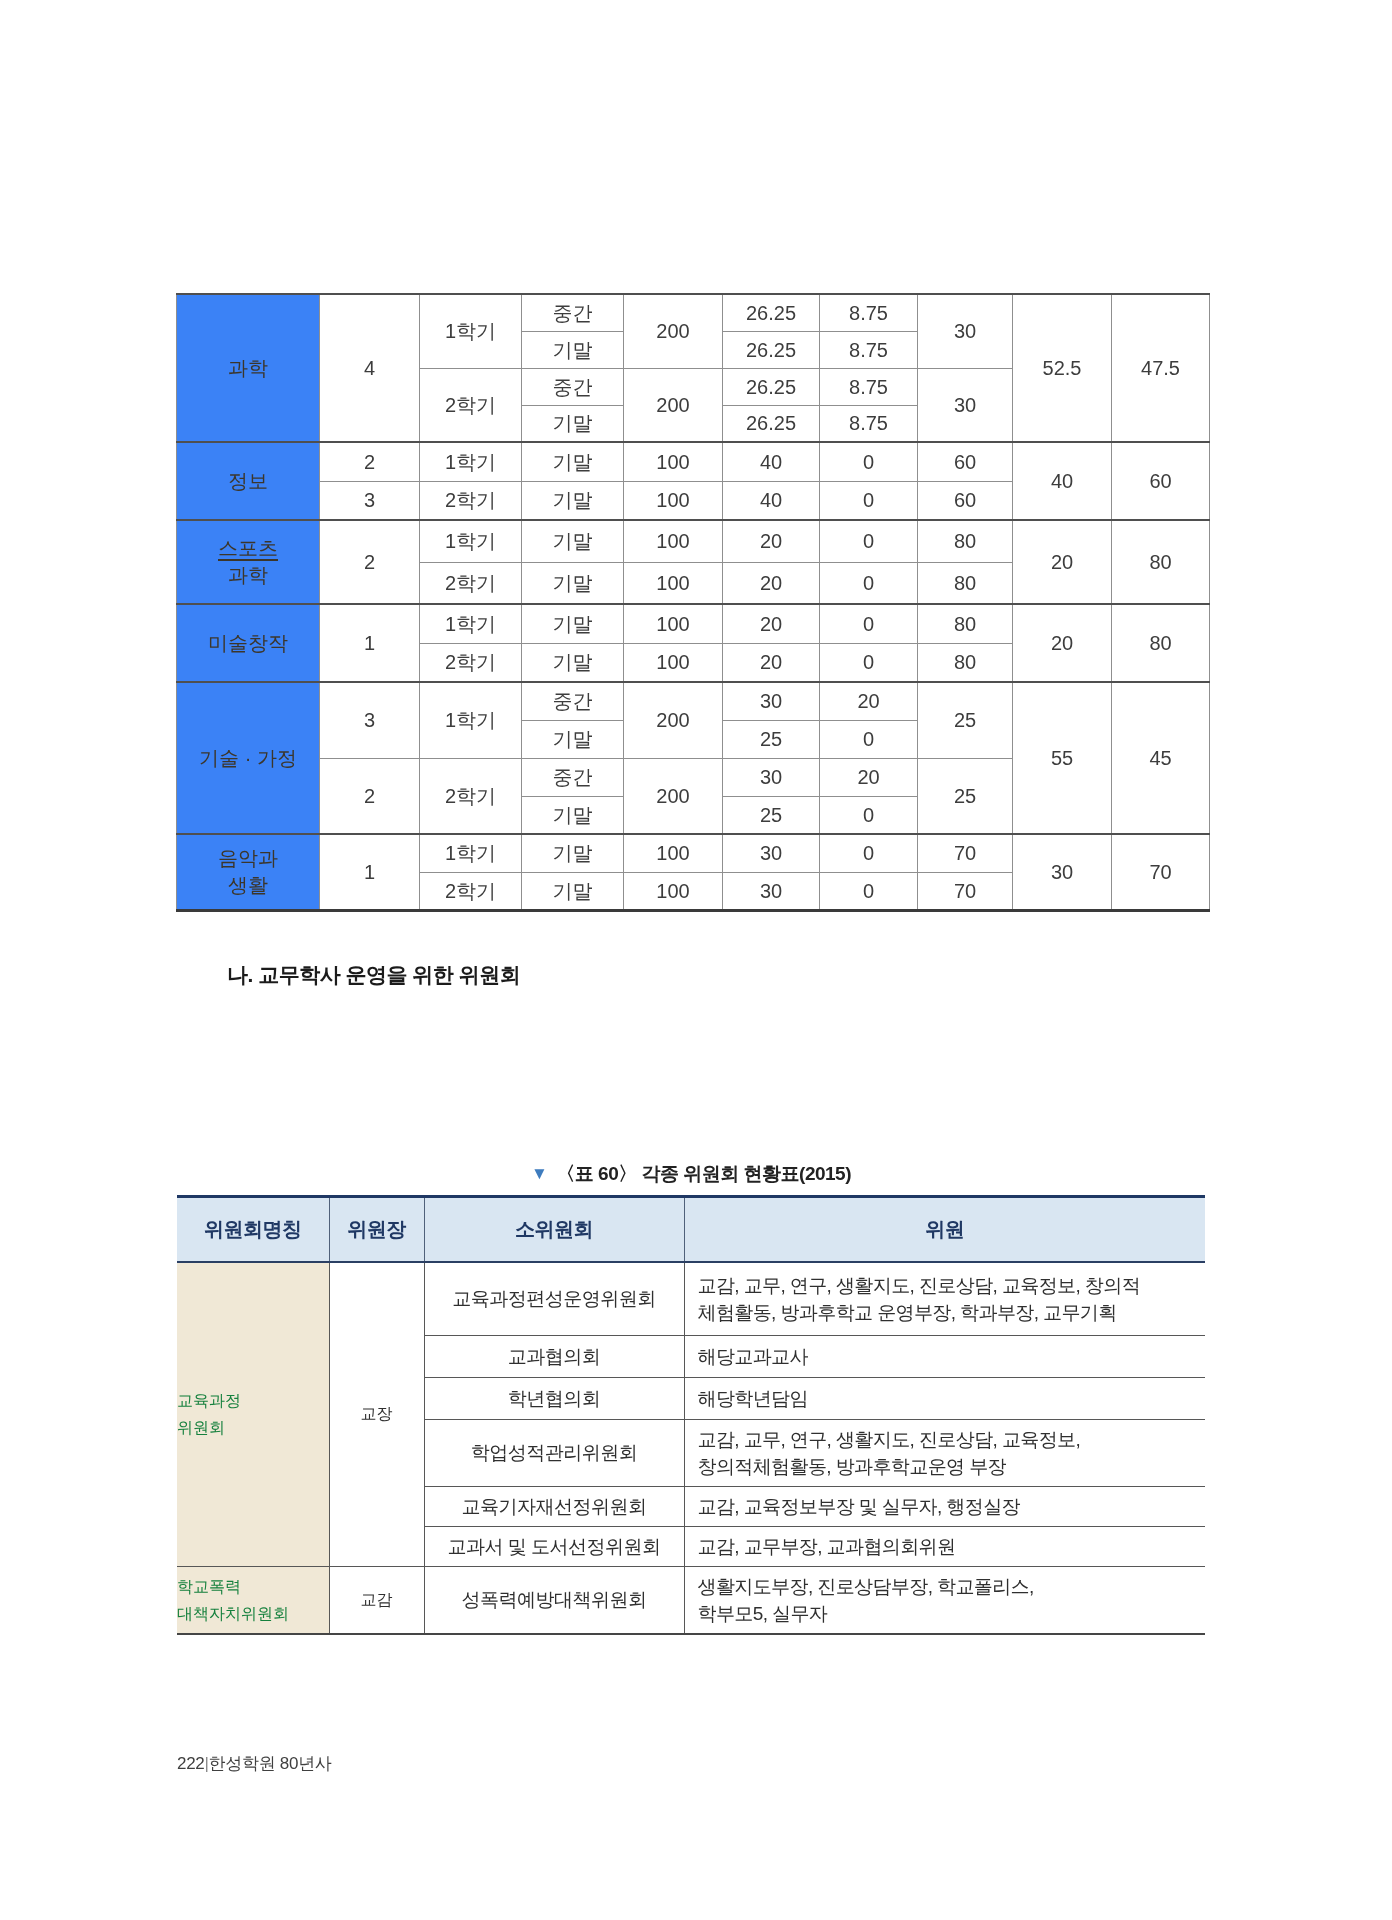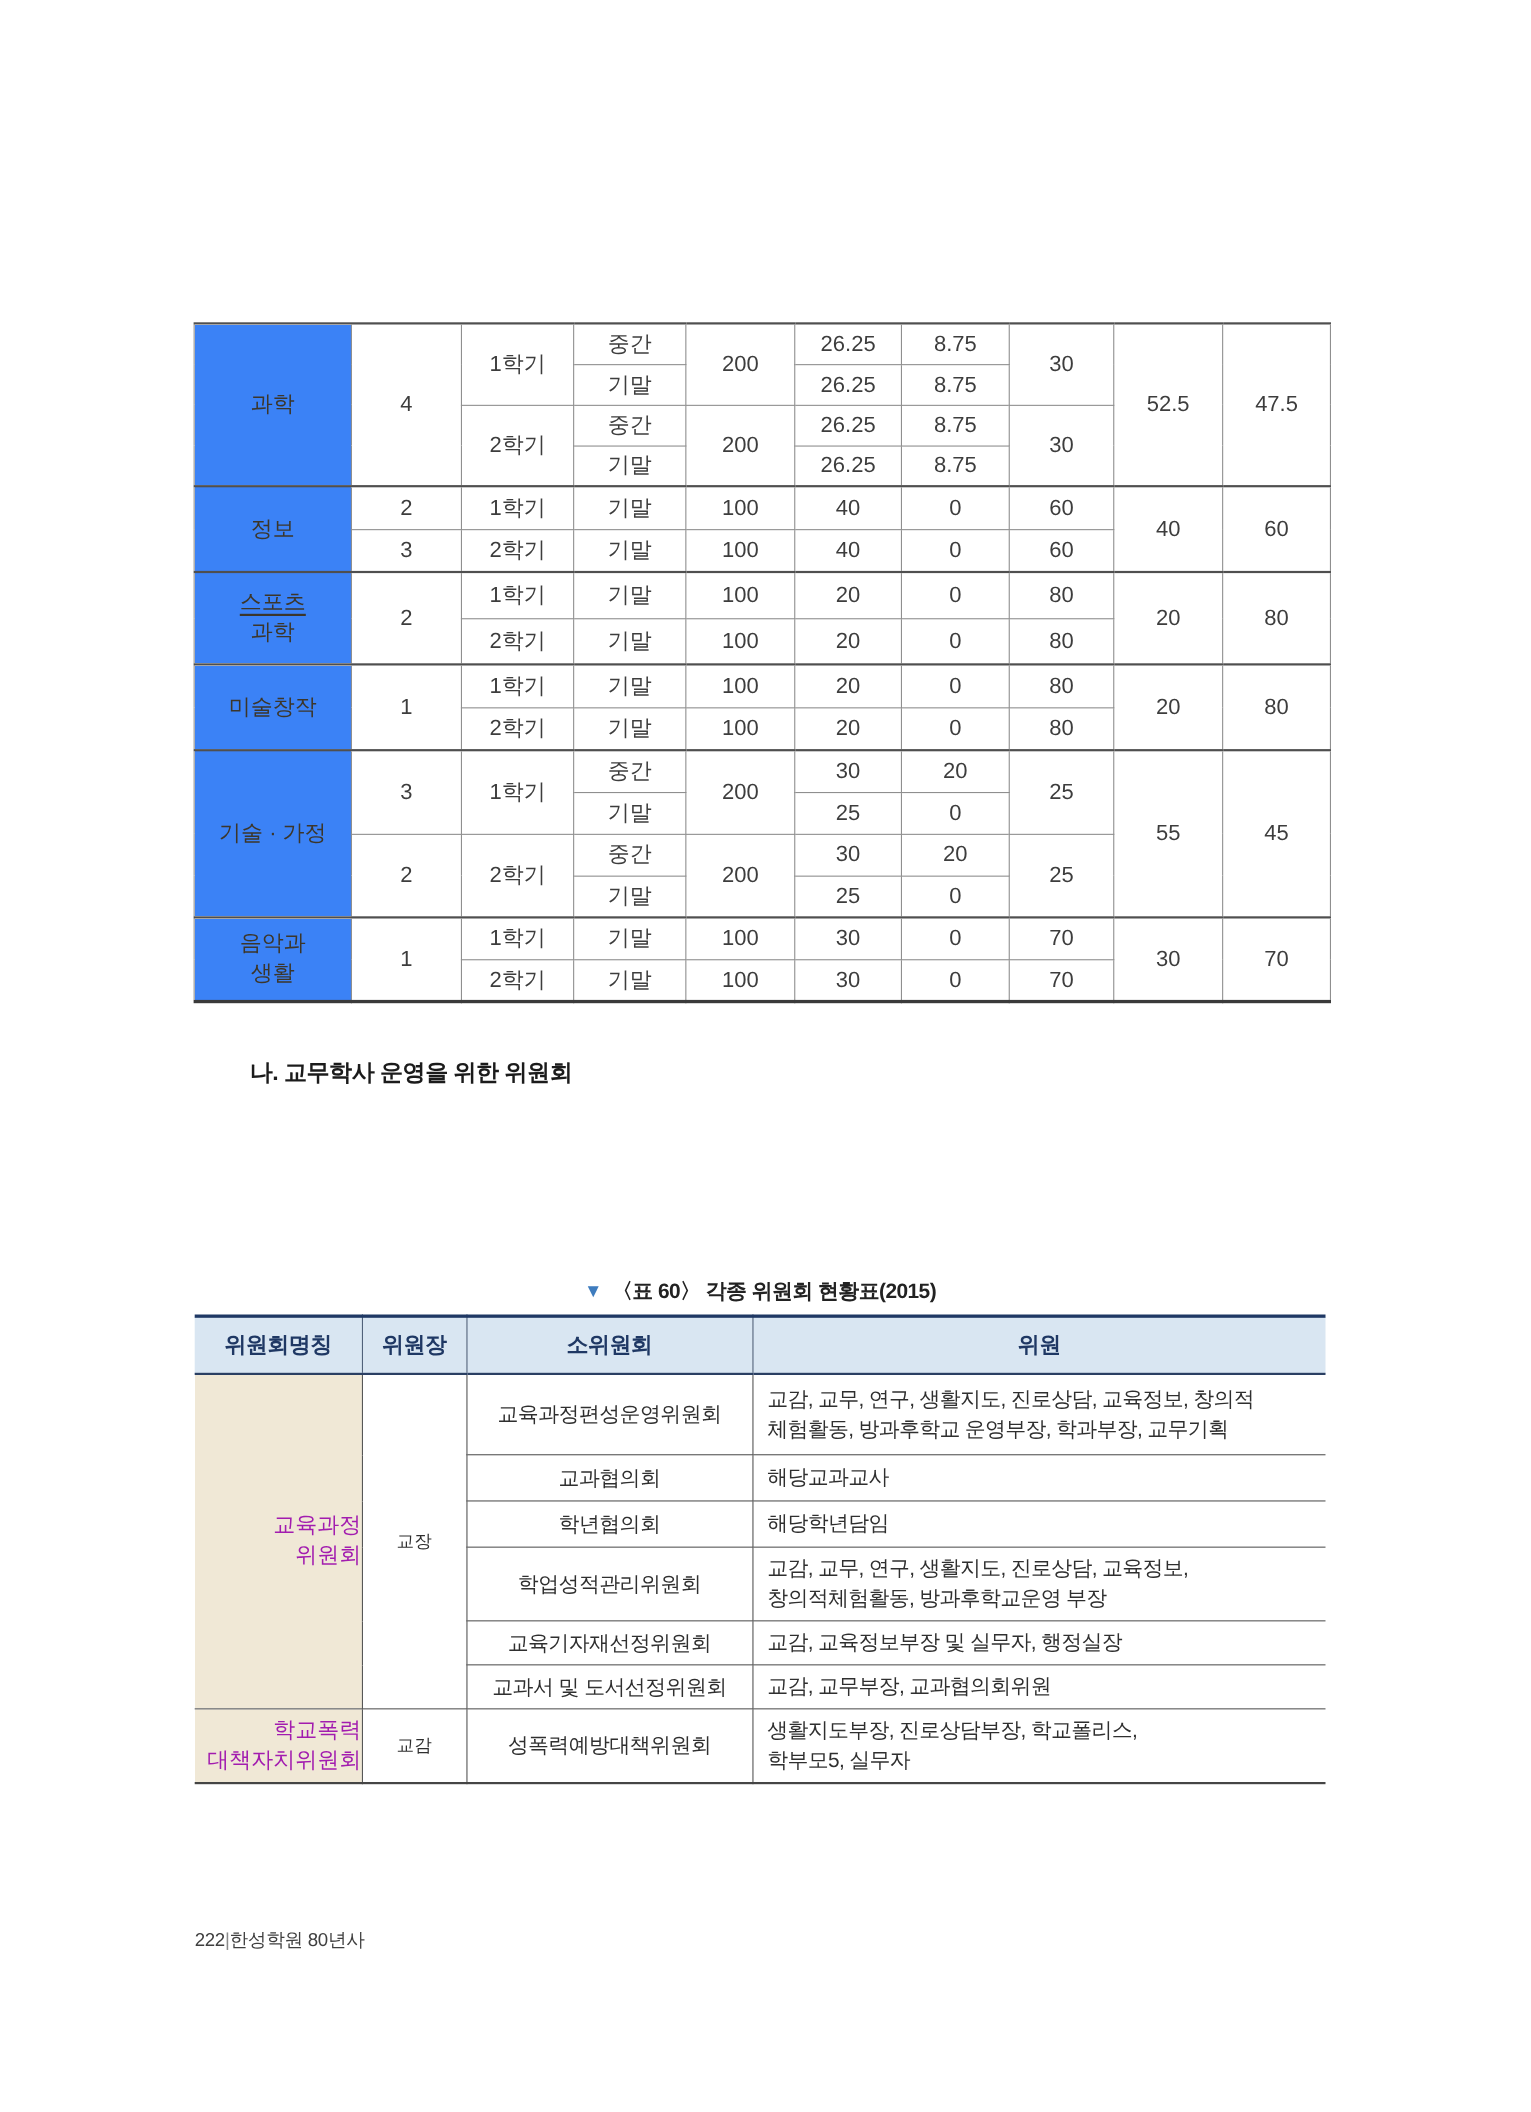--- a/index.html
+++ b/index.html
@@ -60,30 +60,30 @@
     background:#d9e6f2; color:#1f3864; font-weight:bold; font-size:20px;
     border:1px solid #50617a; border-top:none; border-bottom:2px solid #2a3f63;
     text-align:center; vertical-align:middle; letter-spacing:-0.5px;
   }
   table.t2 th:first-child, table.t2 td.gname { border-left:none; }
   table.t2 th:last-child, table.t2 td:last-child { border-right:none; }
   table.t2 td {
     border:1px solid #575757; vertical-align:middle; overflow:hidden;
   }
   table.t2 td.gname {
-    background:#f0e8d6; color:#a21caf; text-align:right;
-    white-space:pre-line; line-height:27px; font-size:20px;
+    background:#f0e8d6; color:#15803d; text-align:left;
+    white-space:pre-line; line-height:27px; font-size:16px;
   }
   table.t2 td.chair { text-align:center; font-size:16px; }
   table.t2 td.sub { text-align:center; letter-spacing:-0.5px; }
   table.t2 td.mem {
     text-align:left; padding:6px 13px; white-space:pre-line;
     line-height:27px; letter-spacing:-0.6px;
   }
-  tr.h55 { height:52px;margin-top:40px; } tr.h74 { height:74px; } tr.h42 { height:42px; }
+  tr.h55 { height:65px;margin-top:40px; } tr.h74 { height:74px; } tr.h42 { height:42px; }
   tr.h62 { height:62px; } tr.h36 { height:36px; } tr.h63 { height:63px; }
 
   
   .footer {
     position:absolute; left:177px; top:1752px;
     display:flex; align-items:center; 
     font-size:17px; color:#3f3f3f; letter-spacing:-0.3px;
   }
   .footer .sep { color:#8a8a8a; font-weight:300; }
 </style>

